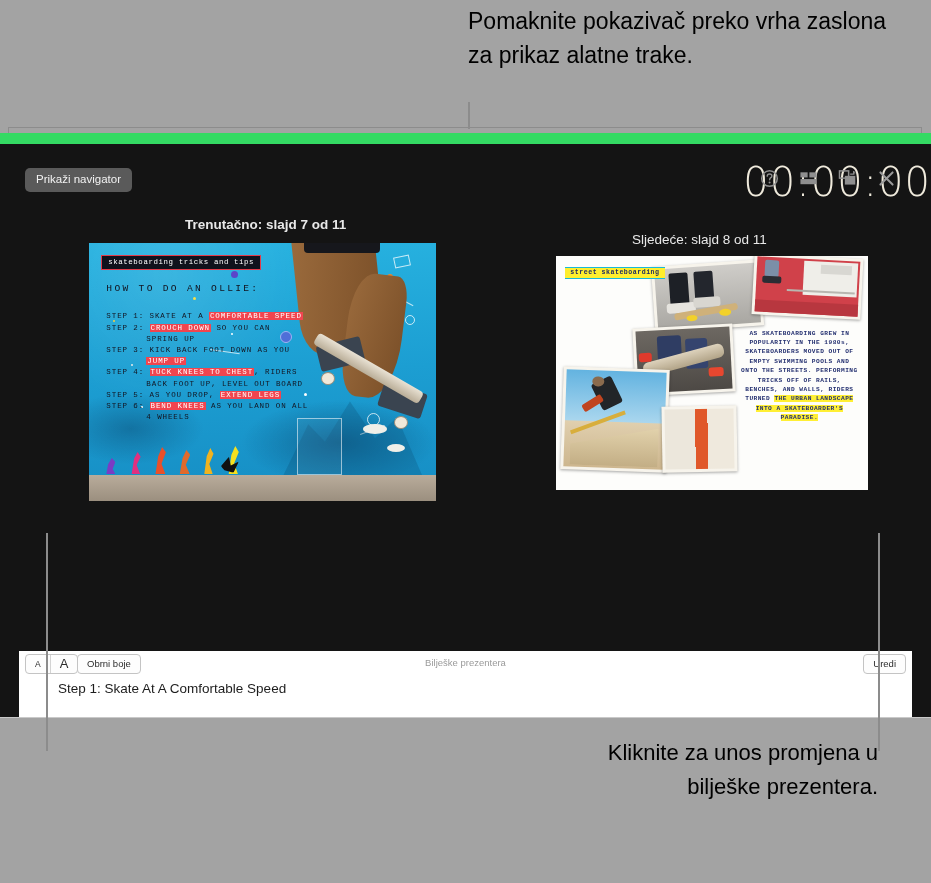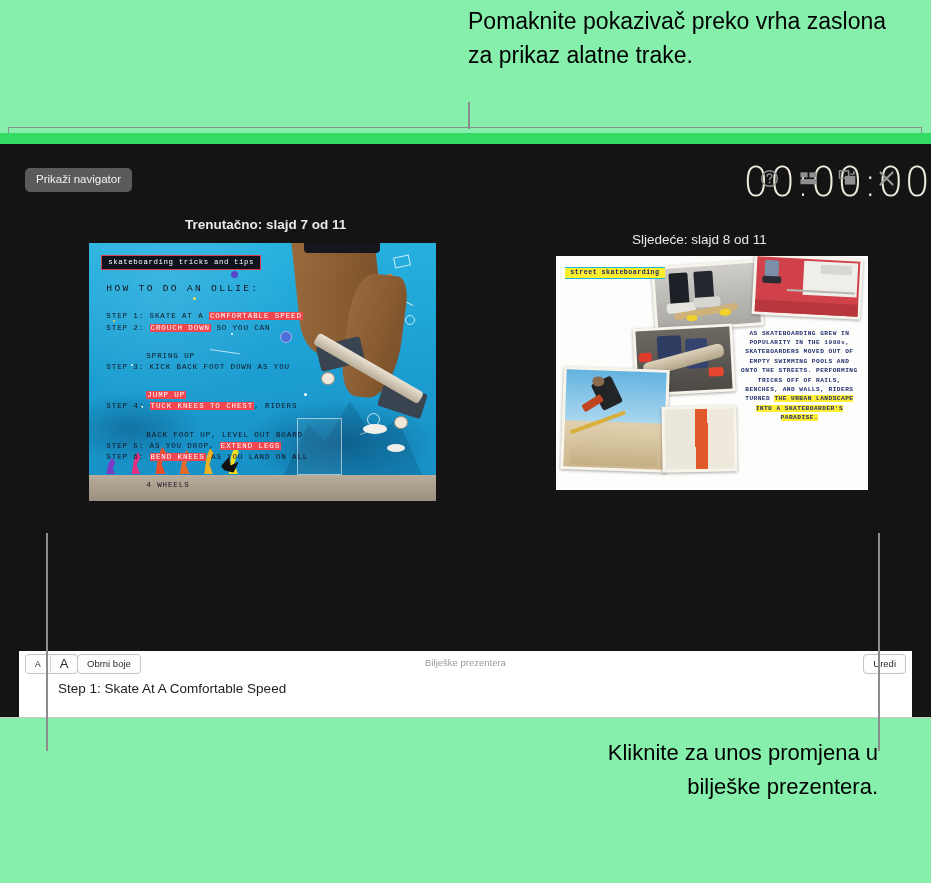--- a/index.html
+++ b/index.html
@@ -2,21 +2,21 @@
 <html><head>
 <meta charset="utf-8">
 <style>
   * { box-sizing: border-box; margin: 0; padding: 0; }
   html, body {
     width: 931px; height: 883px;
     background: #ffffff;
     font-family: "Liberation Sans", sans-serif;
     overflow: hidden;
   }
-  #page { position: relative; width: 931px; height: 883px; background: #86efac; }
+  #page { position: relative; width: 931px; height: 883px; background: #a3a3a3; }
 
   
   .callout-top-text {
     position: absolute; left: 468px; top: 4px; width: 440px;
     font-size: 23px; line-height: 34px; color: #000;
     text-align: left;
   }
   
   .bracket-top {
     position: absolute; left: 8px; top: 127px; width: 914px; height: 10px;
@@ -136,21 +136,21 @@
     white-space: nowrap;
   }
   .s7-steps {
     position: absolute; left: 5%; top: 26.5%; width: 64%;
     font-family: "Liberation Mono", monospace;
     font-size: 7.5px; line-height: 11.2px; letter-spacing: .9px;
     color: #131420;
   }
   .s7-steps .row { white-space: nowrap; }
   .s7-steps .hl { background: #f1454f; color: #fff; padding: 0 1px; }
-  .s7-steps .ind { padding-left: 40px; margin-top: 17px; }
+  .s7-steps .ind { padding-left: 40px; }
 
   
   .s8 { position: absolute; inset: 0; background: #fdfdfb; overflow: hidden; }
   .s8-title {
     position: absolute; left: 3%; top: 4.5%;
     background: #ffee2e; color: #1c2a66;
     border-top: 1.6px solid #18b9d8; border-bottom: 1.6px solid #18b9d8;
     font-family: "Liberation Mono", monospace; font-weight: bold;
     font-size: 6.6px; letter-spacing: .5px; padding: 1px 5px 2px 5px;
     white-space: nowrap;

